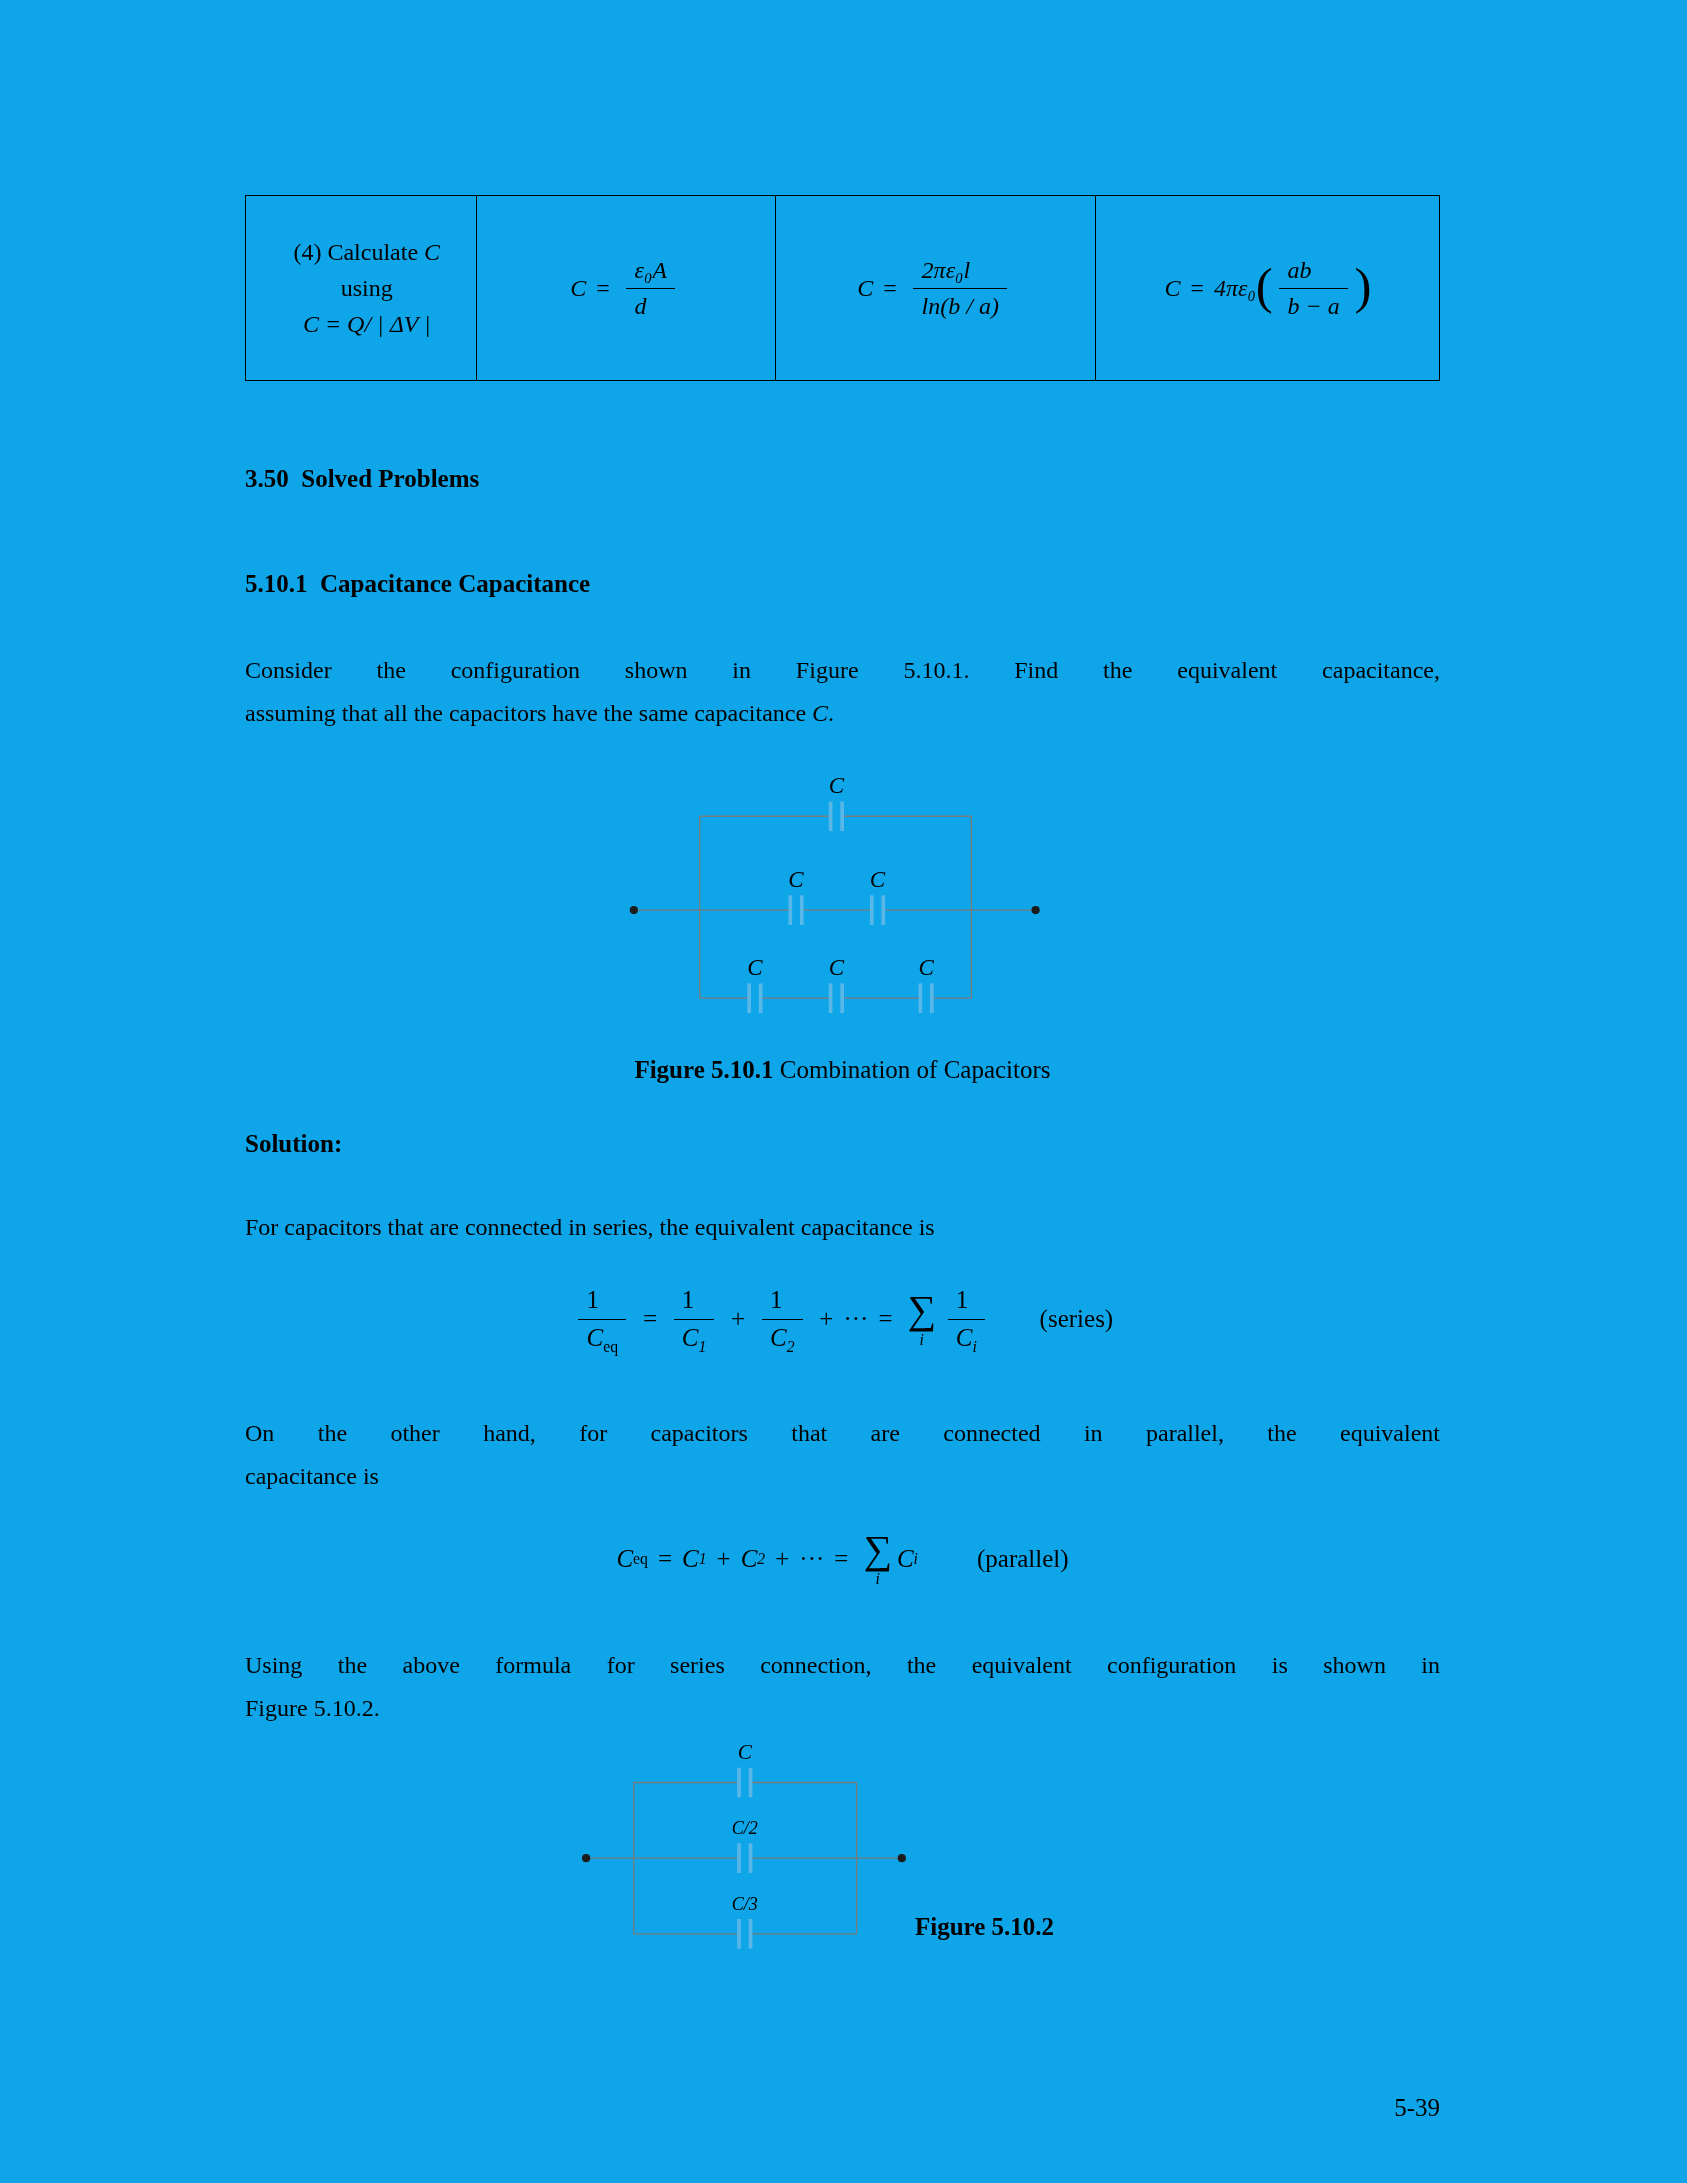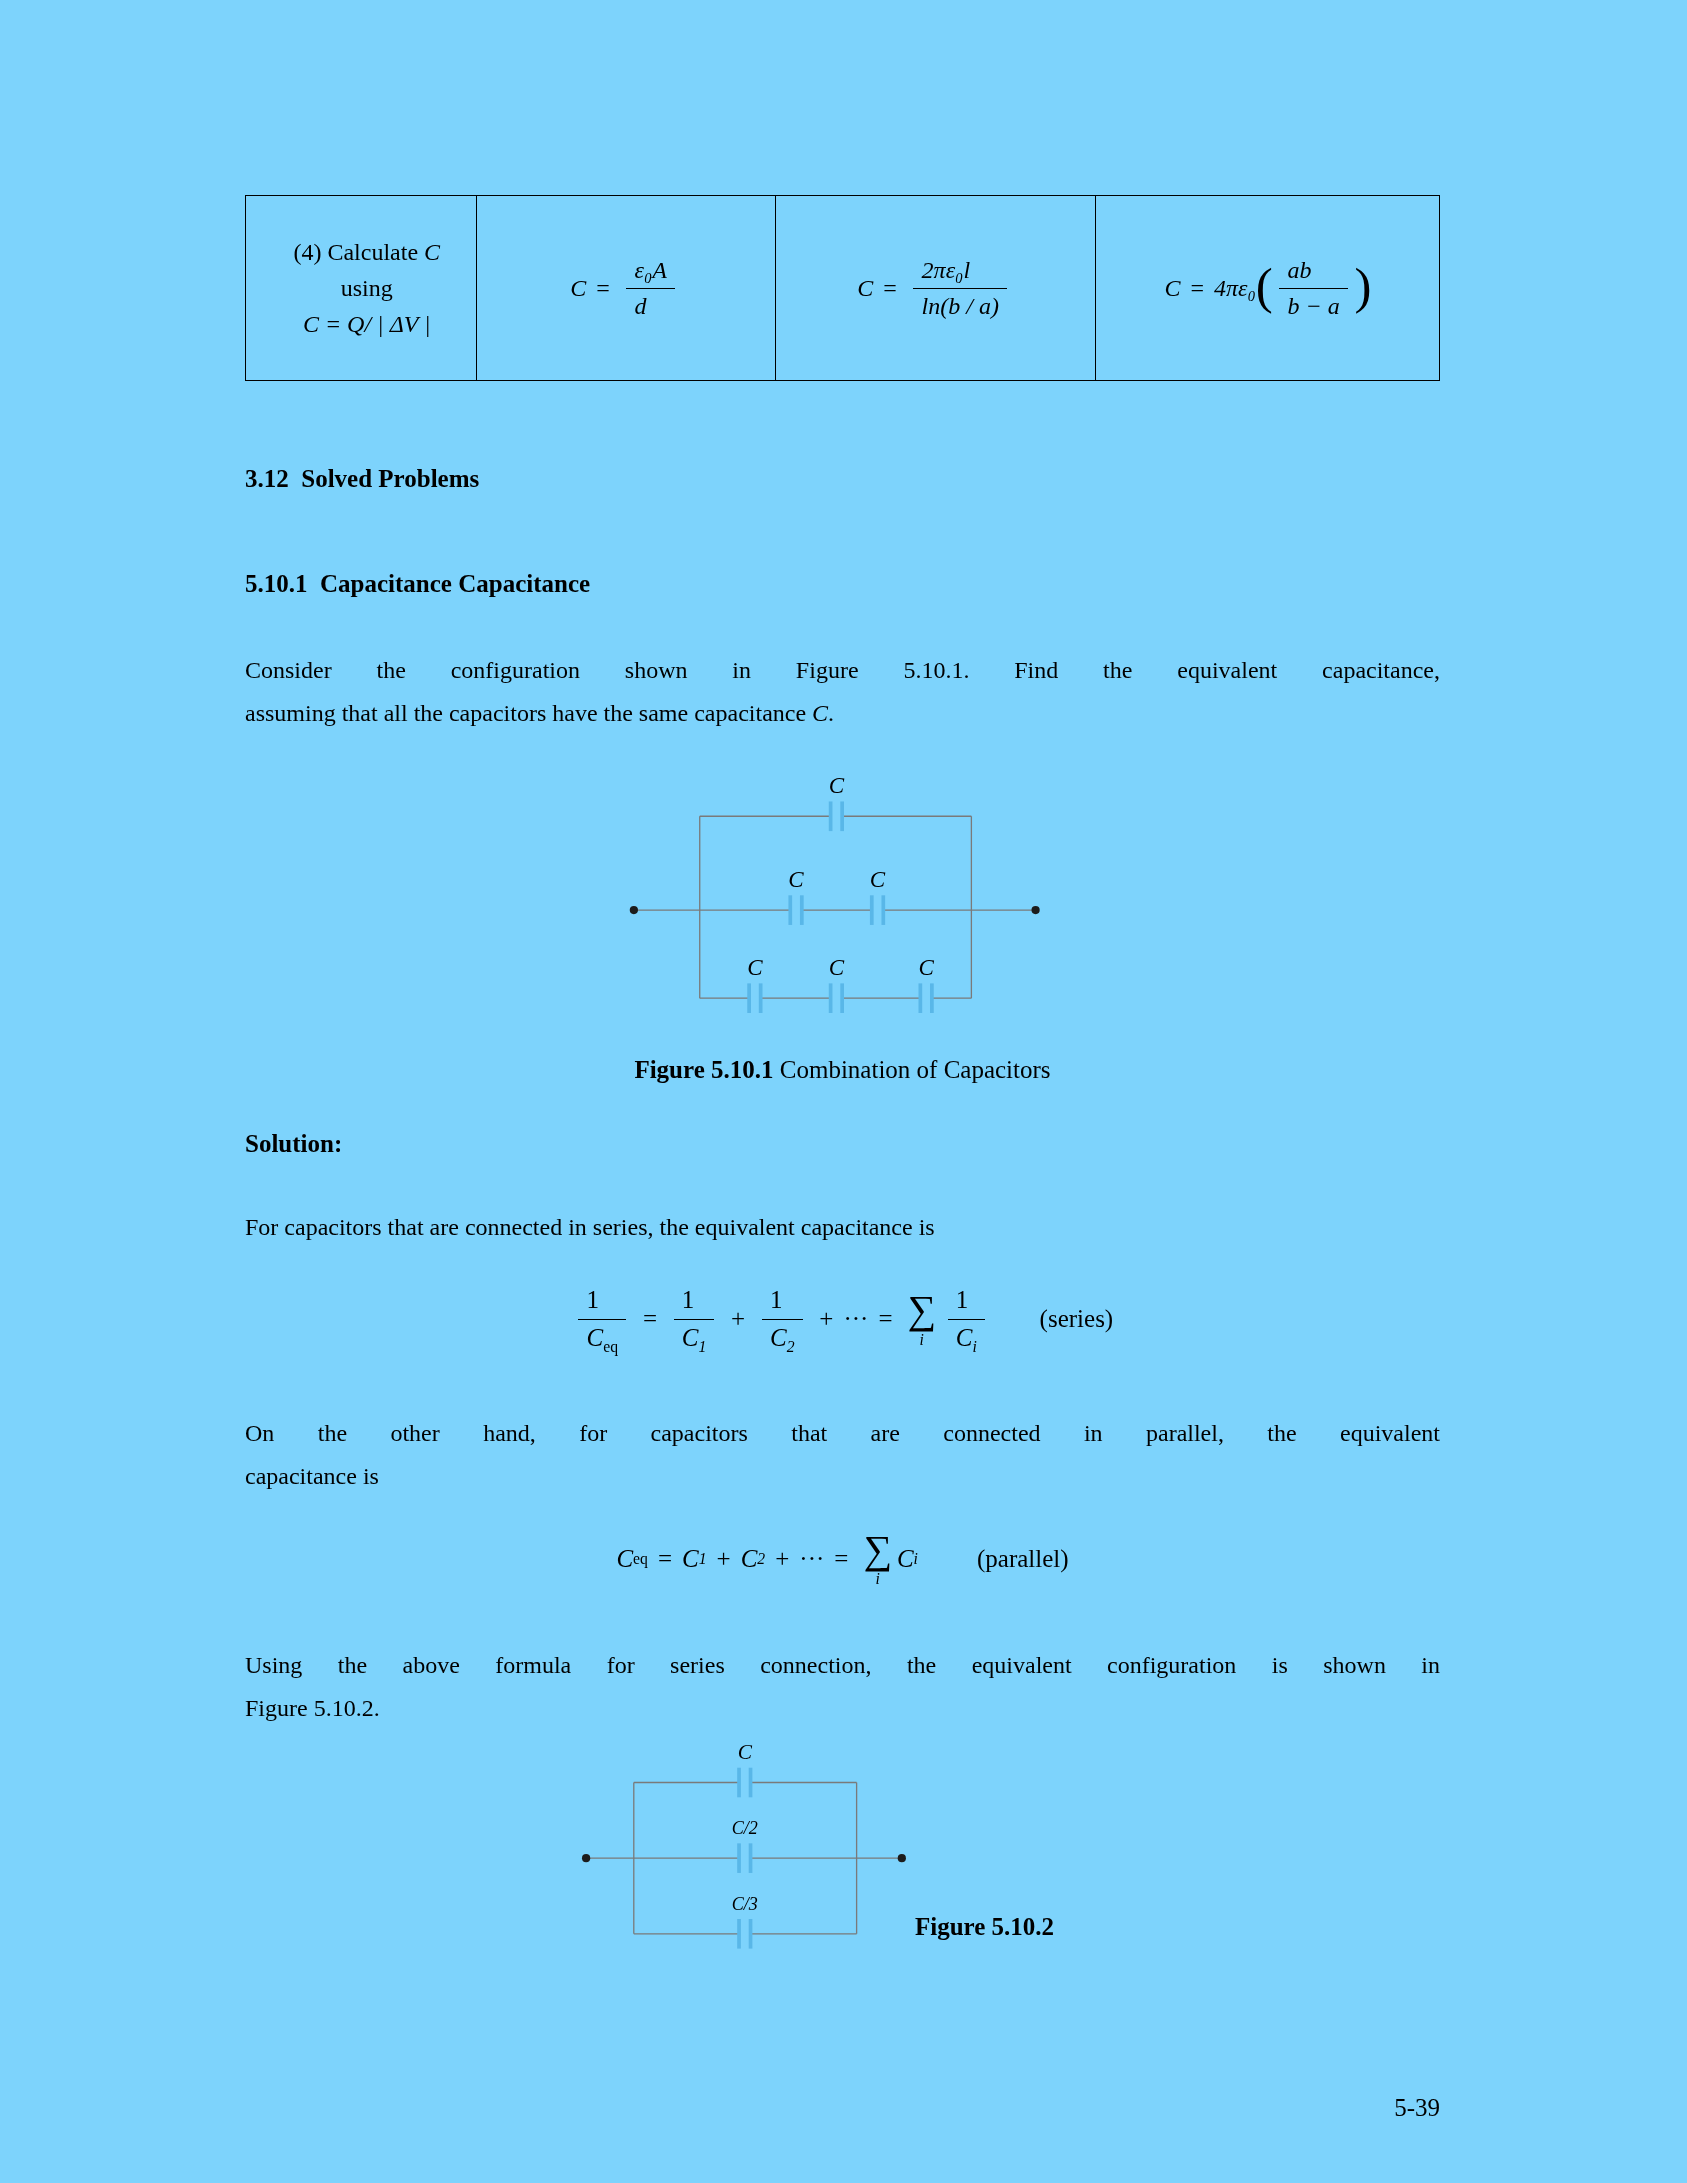--- a/index.html
+++ b/index.html
@@ -1,17 +1,17 @@
 <!DOCTYPE html>
 <html style="--cap: #59b7e8; --wire: #7a7a7a;font-size:13px"><head>
 <meta charset="utf-8">
 <style>
   html,body{margin:0;padding:0;background:#ffffff;}
   .page{
-    position:relative;width:1687px;height:2183px;background:#7dd3fc;color:#000;
+    position:relative;width:1687px;height:2183px;background:#0ea5e9;color:#000;
     font-family:"Liberation Serif","DejaVu Serif",serif;overflow:hidden;
   }
   .abs{position:absolute;}
   .body-text{font-size:24px;line-height:1.78;}
   .h{font-weight:bold;font-size:25px;}
   .pre{white-space:pre-wrap;}
   .math{font-style:italic;}
   .jline{text-align:justify;text-align-last:justify;}
 
   
@@ -86,21 +86,21 @@
         <span class="math">4πε₀</span>
         <span class="bigp">(</span>
         <span class="frac">
           <span class="num math">ab</span>
           <span class="den math">b − a</span>
         </span>
         <span class="bigp">)</span>
     </div>
   </div>
 
-  <div class="abs h pre" style="left:245px;top:465px;">3.12  Solved Problems</div>
+  <div class="abs h pre" style="left:245px;top:465px;">3.50  Solved Problems</div>
   <div class="abs h pre" style="left:245px;top:570px;">5.10.1  Capacitance Capacitance</div>
 
   <div class="abs body-text" style="left:245px;top:649px;width:1195px;">
     <div class="jline">Consider the configuration shown in Figure 5.10.1. Find the equivalent capacitance,</div>
     <div><span>assuming that all the capacitors have the same capacitance </span><span class="math">C</span><span>.</span></div>
   </div>
 
   <svg class="abs" style="left:610px;top:770px;" width="461" height="272" viewBox="0 0 560 330">
     <g class="wires">
 

